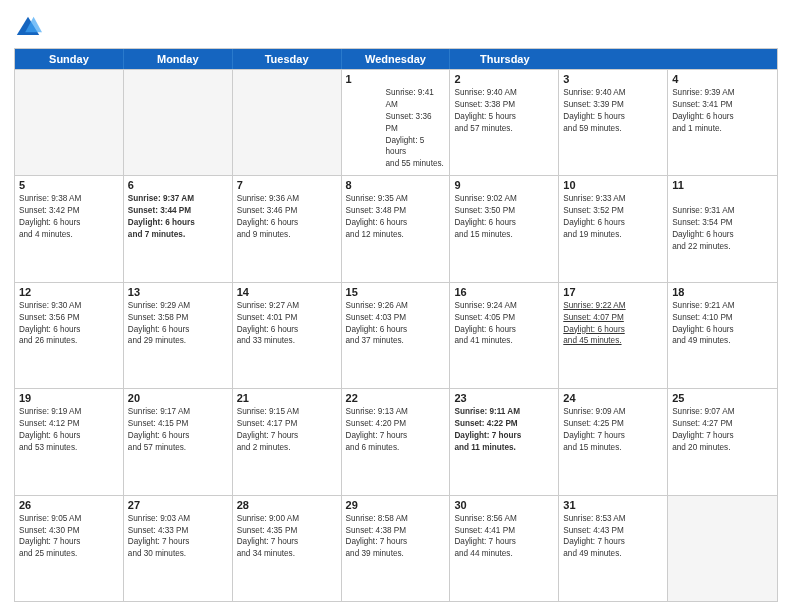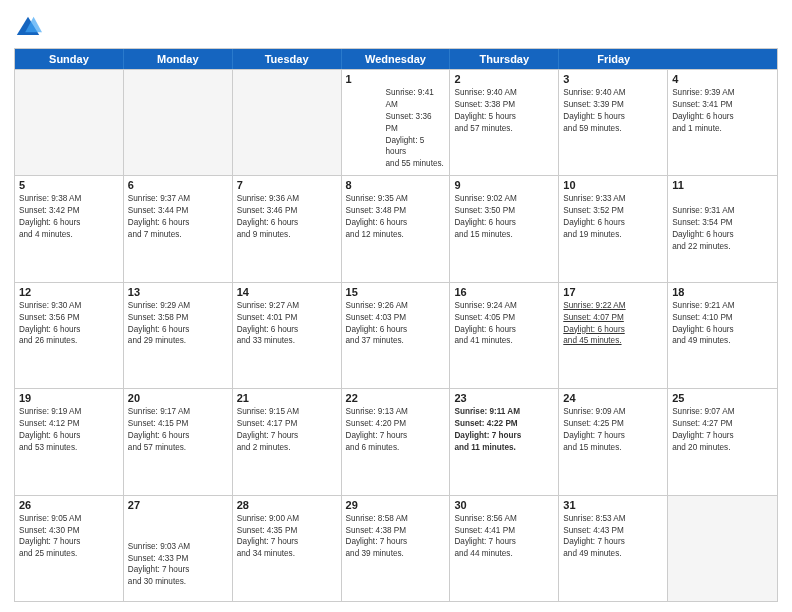--- a/index.html
+++ b/index.html
@@ -136,21 +136,20 @@
     </div>
   </div>
 
   <div class="calendar">
     <div class="cal-header" id="cal-header">
         <div class="cal-header-cell">Sunday</div>
         <div class="cal-header-cell">Monday</div>
         <div class="cal-header-cell">Tuesday</div>
         <div class="cal-header-cell">Wednesday</div>
         <div class="cal-header-cell">Thursday</div>
-        <div class="cal-header-cell">Friday</div>
       </div>
     <div class="cal-body" id="cal-body">
         <div class="cal-row">
           <div class="cal-cell empty"></div>
           <div class="cal-cell empty"></div>
           <div class="cal-cell empty"></div>
           <div class="cal-cell">
             <div class="day-num">1</div>
             <div class="day-info" style="white-space: pre-line; margin-left: 40px;">Sunrise: 9:41 AM
 Sunset: 3:36 PM
@@ -182,21 +181,21 @@
         <div class="cal-row">
           <div class="cal-cell">
             <div class="day-num">5</div>
             <div class="day-info" style="white-space: pre-line;">Sunrise: 9:38 AM
 Sunset: 3:42 PM
 Daylight: 6 hours
 and 4 minutes.</div>
           </div>
           <div class="cal-cell">
             <div class="day-num">6</div>
-            <div class="day-info" style="white-space: pre-line;">Sunrise: 9:37 AM
+            <div class="day-info" style="white-space: pre-line; font-weight: bold;">Sunrise: 9:37 AM
 Sunset: 3:44 PM
 Daylight: 6 hours
 and 7 minutes.</div>
           </div>
           <div class="cal-cell">
             <div class="day-num">7</div>
             <div class="day-info" style="white-space: pre-line;">Sunrise: 9:36 AM
 Sunset: 3:46 PM
 Daylight: 6 hours
 and 9 minutes.</div>
@@ -335,21 +334,21 @@
         <div class="cal-row">
           <div class="cal-cell">
             <div class="day-num">26</div>
             <div class="day-info" style="white-space: pre-line;">Sunrise: 9:05 AM
 Sunset: 4:30 PM
 Daylight: 7 hours
 and 25 minutes.</div>
           </div>
           <div class="cal-cell">
             <div class="day-num">27</div>
-            <div class="day-info" style="white-space: pre-line; margin-top: 28px;">Sunrise: 9:03 AM
+            <div class="day-info" style="white-space: pre-line;">Sunrise: 9:03 AM
 Sunset: 4:33 PM
 Daylight: 7 hours
 and 30 minutes.</div>
           </div>
           <div class="cal-cell">
             <div class="day-num">28</div>
             <div class="day-info" style="white-space: pre-line;">Sunrise: 9:00 AM
 Sunset: 4:35 PM
 Daylight: 7 hours
 and 34 minutes.</div>

